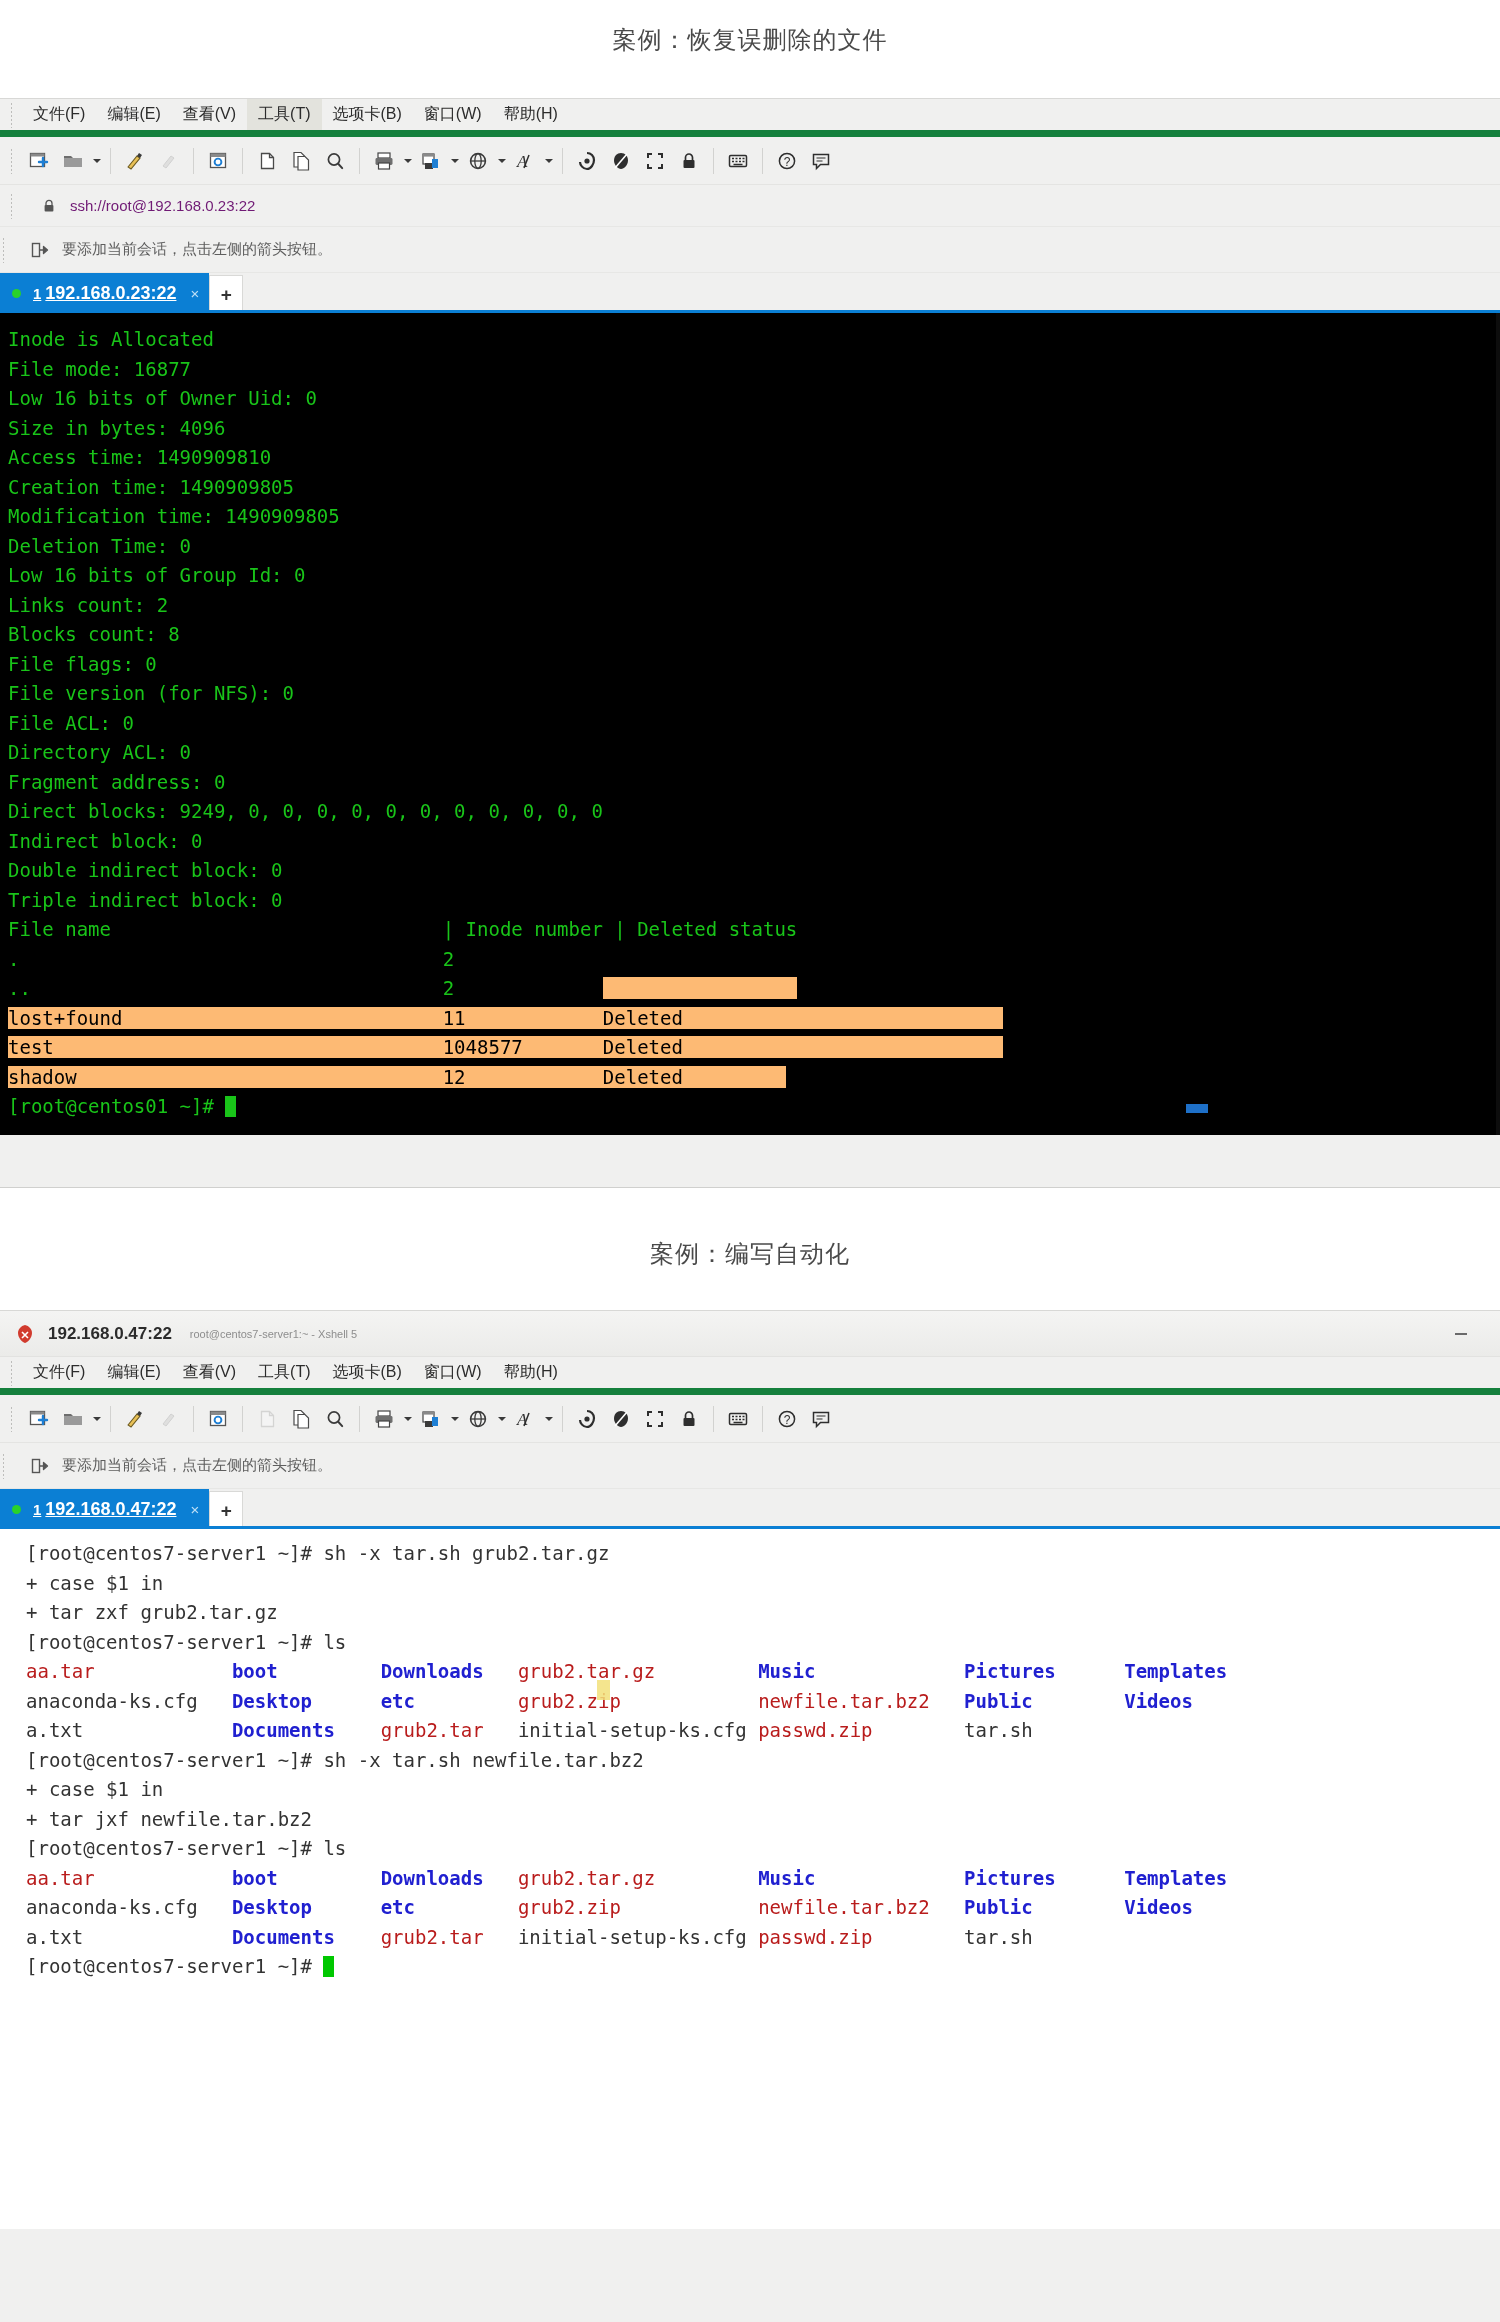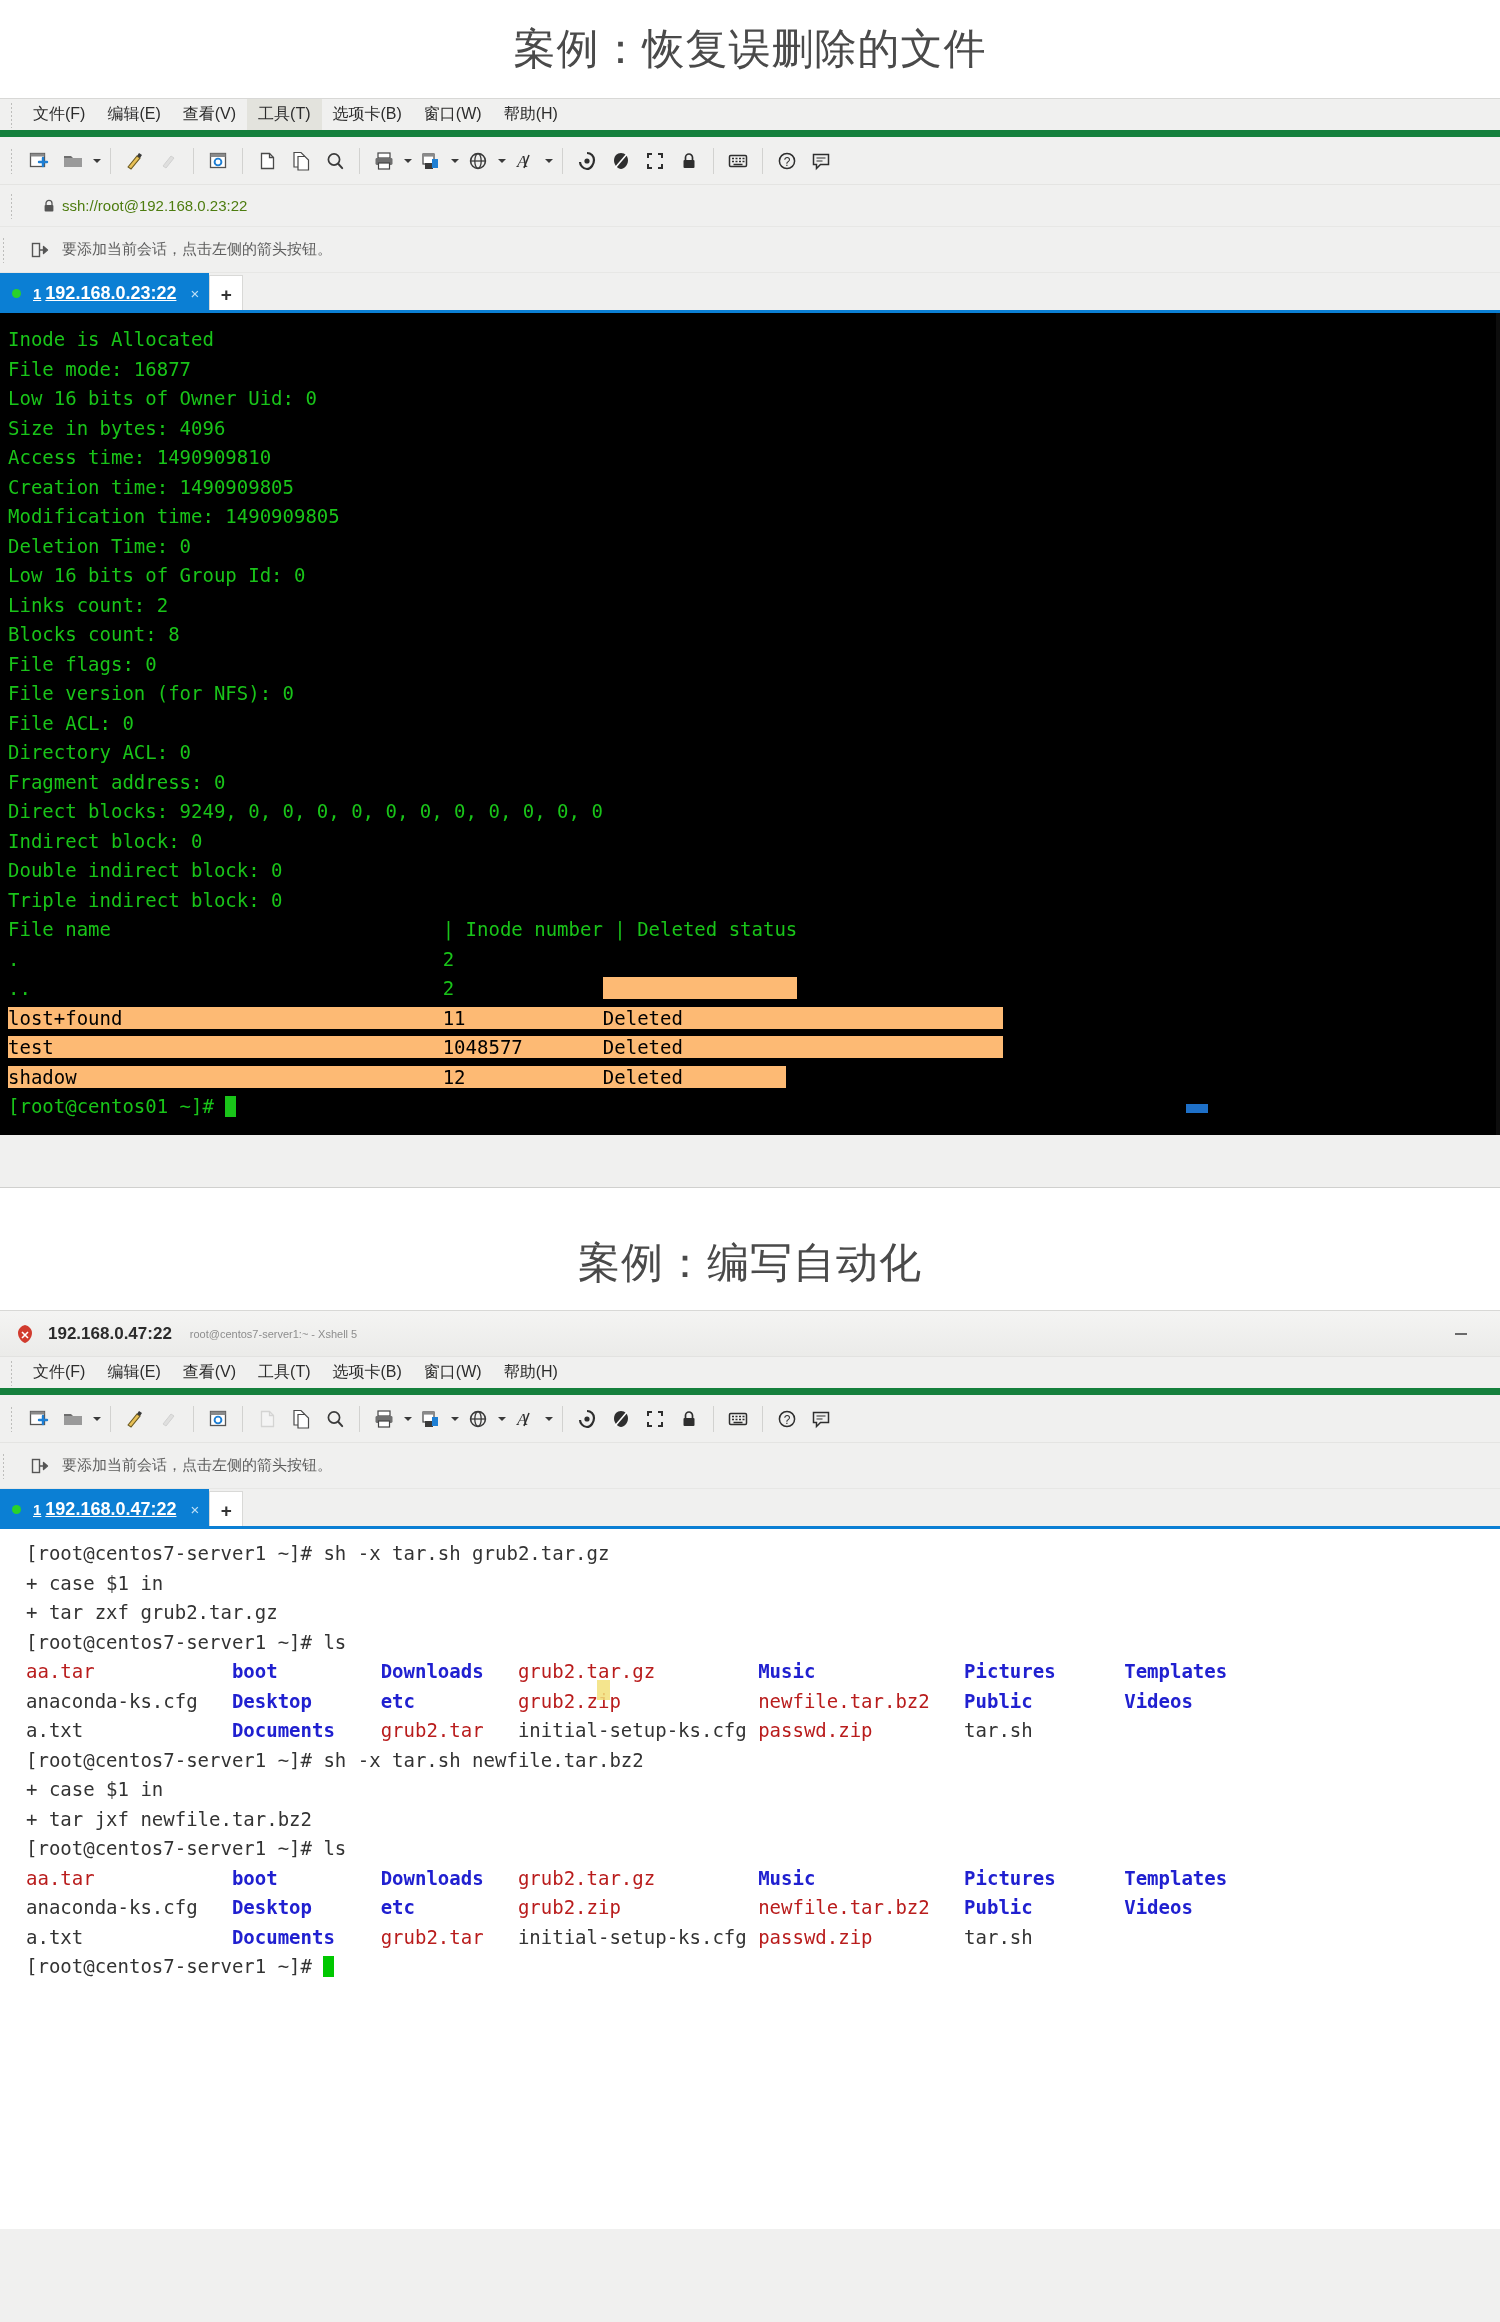--- a/index.html
+++ b/index.html
@@ -10,21 +10,21 @@
     font-family:"Liberation Sans", sans-serif;
     overflow:hidden;
     position:relative;
   }
 
   
   .section-title{
     width:100%;
     text-align:center;
     color:#4a4a4a;
-    font-size:42px;
+    font-size:24px;
     font-weight:500;
     letter-spacing:1px;
     line-height:1;
   }
   #title-1{ position:absolute; left:0; top:28px; }
   #title-2{ position:absolute; left:0; top:1242px; }
 
   
   .xshell{
     position:absolute;
@@ -111,21 +111,21 @@
   }
 
   
   .addrbar{
     height:42px;
     display:flex;align-items:center;
     padding-left:8px;
     border-bottom:1px solid #e7e7e5;
   }
   .addr-lock{ width:26px;height:26px;display:flex;align-items:center;justify-content:center;flex:0 0 auto;margin-left:14px;}
-  .addr-text{ font-size:15px;color:#4d7c0f; margin-left:0; }
+  .addr-text{ font-size:15px;color:#701a75; margin-left:8px; }
 
   
   .hintbar{
     height:46px;
     display:flex;align-items:center;
     border-bottom:1px solid #e7e7e5;
   }
   .hint-icon{width:24px;height:24px;margin-left:14px;display:flex;align-items:center;justify-content:center;flex:0 0 auto;}
   .hint-text{ font-size:15px;color:#5e5e5e; margin-left:10px; }
 

